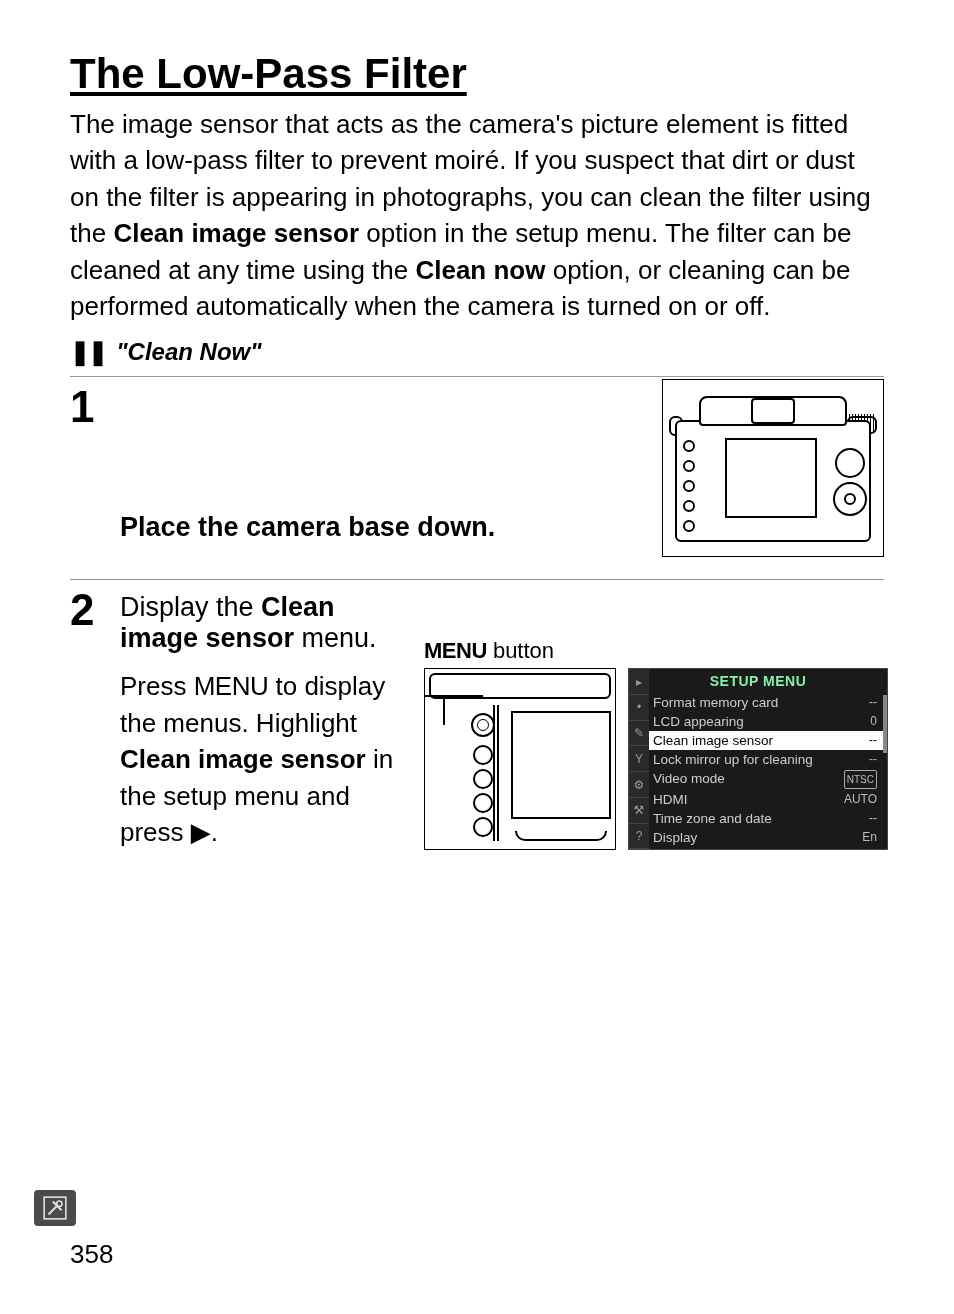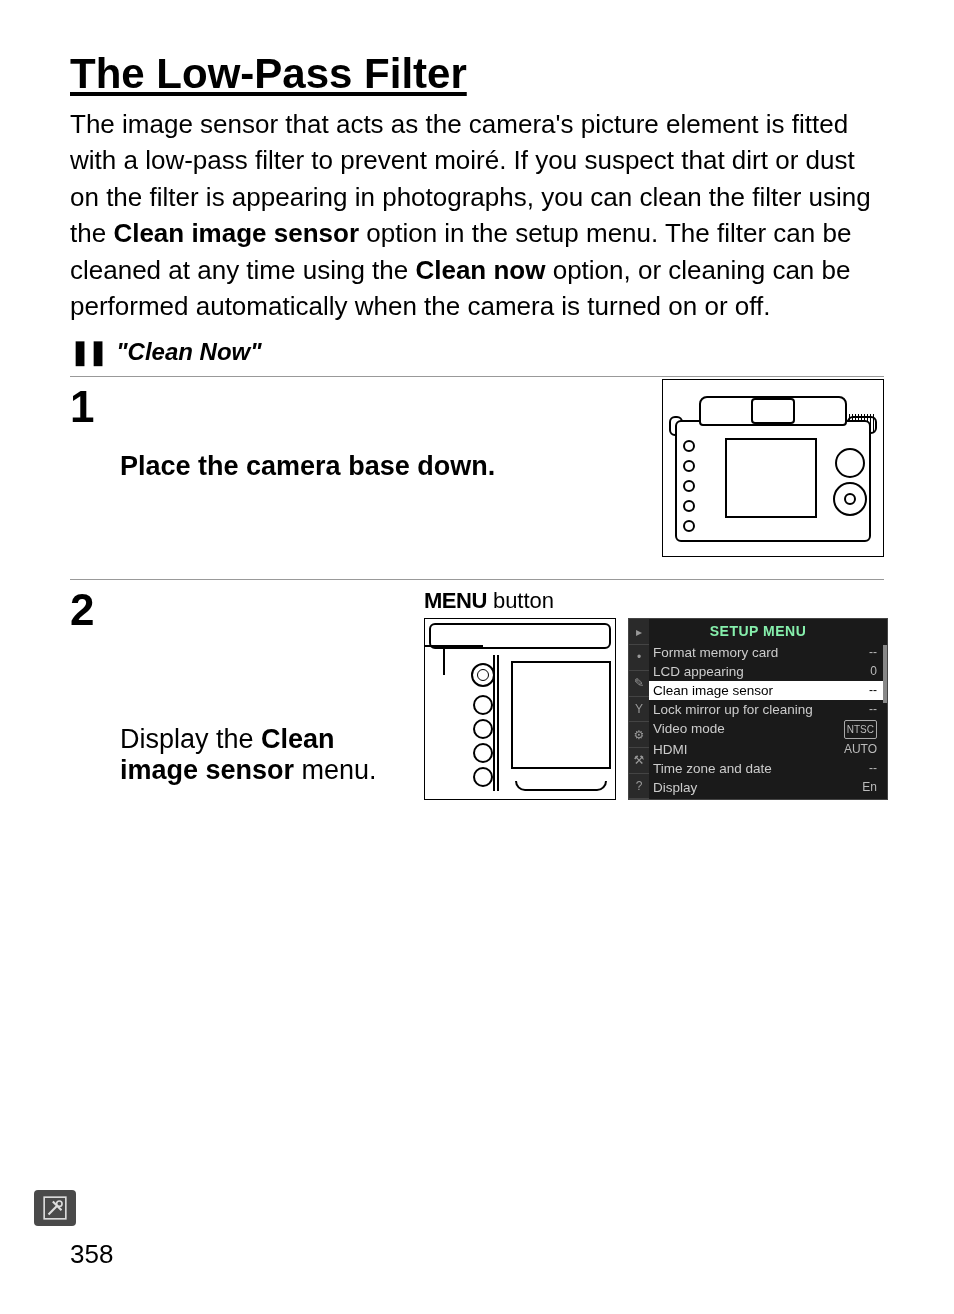--- a/index.html
+++ b/index.html
@@ -55,21 +55,21 @@
     margin-bottom: 14px;
     margin-top: 4px;
   }
   .step-title .normal { font-weight: 400; }
   .step-body {
     font-size: 26px;
     line-height: 1.4;
   }
   .step-body .bold { font-weight: 700; }
   .step-body .menufont { font-family: Arial, sans-serif; font-weight: 400; letter-spacing: -0.5px; }
-  .step1-row { display: flex; gap: 20px; align-items: center; }
+  .step1-row { display: flex; gap: 20px; align-items: flex-end; }
   .step1-text { flex: 1; }
   .camera-box {
     width: 222px;
     height: 178px;
     border: 1px solid #000;
     position: relative;
     flex-shrink: 0;
     margin-top: -6px;
   }
   
@@ -188,20 +188,23 @@
 
 <hr class="hr" style="margin-top:22px;">
 
 <div class="step">
   <div class="stepnum">2</div>
   <div class="stepcontent">
     <div class="step2-wrap">
       <div class="step2-textcol">
         <div class="step-title">
           <span class="normal">Display the </span><span>Clean image sensor</span><span class="normal"> menu.</span>
+        </div>
+        <div class="step-body">
+          <span>Press </span><span class="menufont">MENU</span><span> to display the menus.  Highlight </span><span class="bold">Clean image sensor</span><span> in the setup menu and press </span><span class="tri">▶</span><span>.</span>
         </div>
       </div>
       <div class="step2-imgcol">
         <div class="menu-label">
           <span class="condensed" style="font-weight:700;">MENU</span><span> button</span>
         </div>
         <div class="step2-images">
           <div class="menubtn-box">
             <div class="mb">
               <div class="top"></div>

